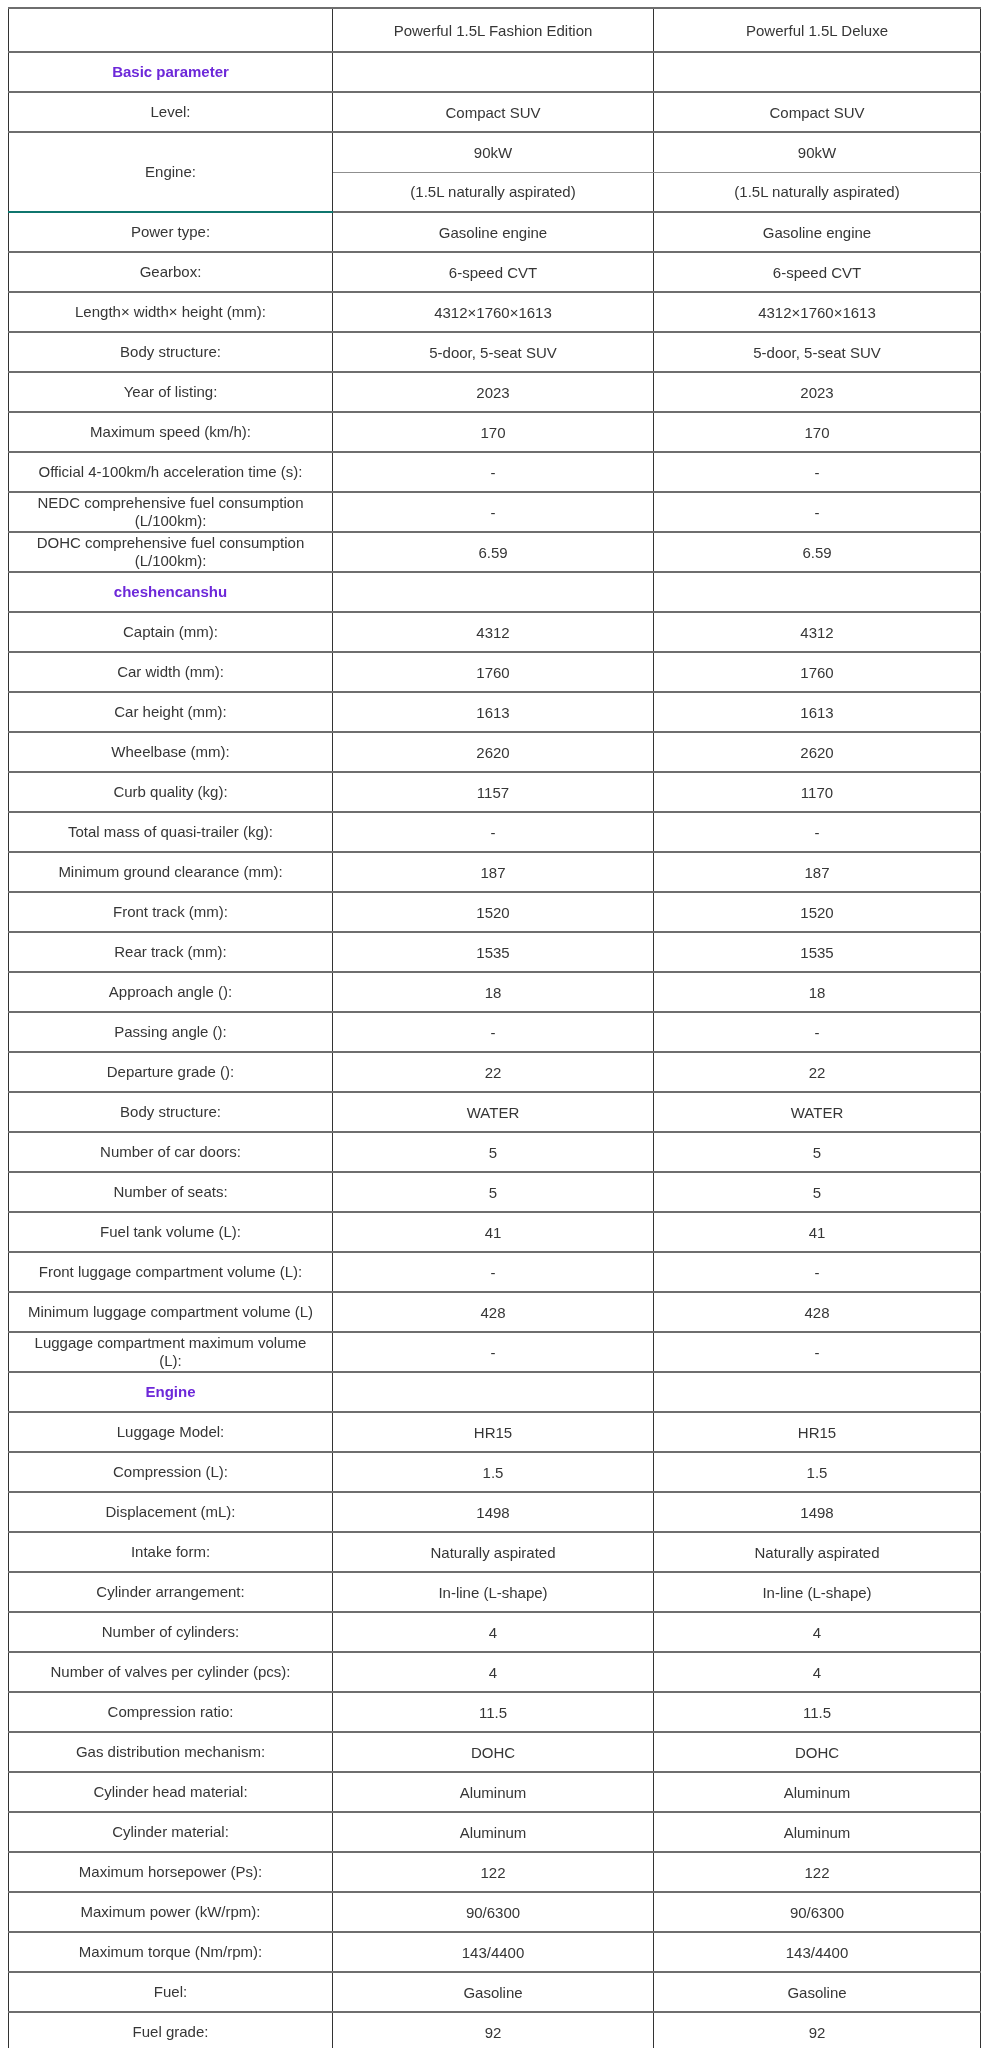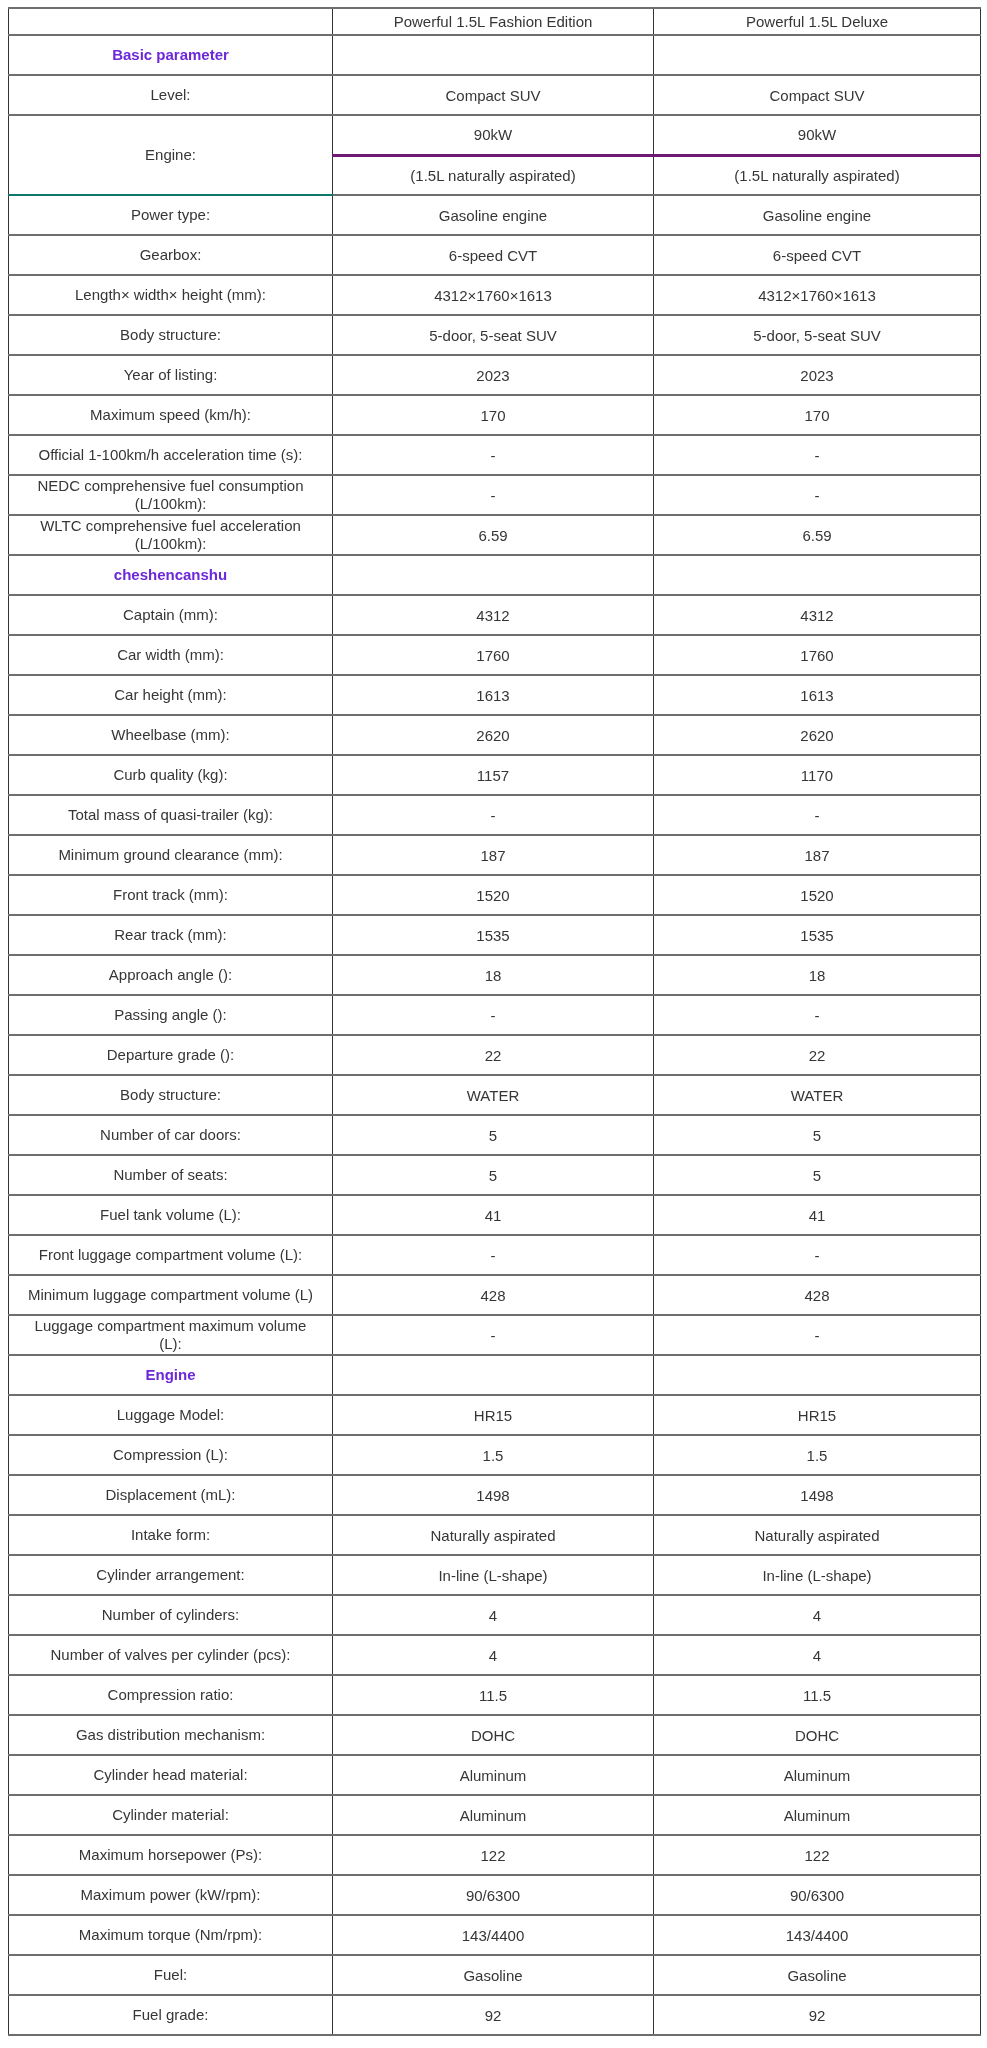--- a/index.html
+++ b/index.html
@@ -22,35 +22,35 @@
     border-bottom: 2px solid #6e6e6e;
     border-left: 1px solid #333333;
     border-right: 1px solid #333333;
     text-align: center;
     vertical-align: middle;
     font-size: 15px;
     color: #363636;
     padding: 1px 6px;
     overflow: hidden;
   }
-  thead tr { height: 27px; }
+  thead tr { height: 44px; }
   tbody tr { height: 40px; }
   td.label-cell {
     white-space: pre-line;
     line-height: 18px;
   }
   td.nowrap { white-space: nowrap; margin-top: 16px; }
   tr.section-row td.label-cell {
     font-weight: bold;
     color: #6d28d9;
   }
   
   tr.split-top td { border-bottom: 1px solid #8f8f8f; }
   tr.split-top td.label-cell { border-bottom: 2px solid #0f766e; }
-  tr.split-bottom td { border-top: 3px solid #701a75; border-radius: 18px; }
+  tr.split-bottom td { border-top: 1px solid #701a75; border-radius: 18px; }
 </style>
 </head>
 <body>
 
 <table class="spec">
   <colgroup>
     <col style="width:324px">
     <col style="width:321px">
     <col style="width:327px">
   </colgroup>
@@ -105,32 +105,32 @@
         <td class="label-cell">Year of listing:</td>
         <td>2023</td>
         <td>2023</td>
       </tr>
       <tr>
         <td class="label-cell">Maximum speed (km/h):</td>
         <td>170</td>
         <td>170</td>
       </tr>
       <tr>
-        <td class="label-cell">Official 1-100km/h acceleration time (s):</td>
+        <td class="label-cell">Official 4-100km/h acceleration time (s):</td>
         <td>-</td>
         <td>-</td>
       </tr>
       <tr>
         <td class="label-cell">NEDC comprehensive fuel consumption
 (L/100km):</td>
         <td>-</td>
         <td>-</td>
       </tr>
       <tr>
-        <td class="label-cell">WLTC comprehensive fuel acceleration
+        <td class="label-cell">DOHC comprehensive fuel consumption
 (L/100km):</td>
         <td>6.59</td>
         <td>6.59</td>
       </tr>
       <tr class="section-row">
         <td class="label-cell">cheshencanshu</td>
         <td></td>
         <td></td>
       </tr>
       <tr>

